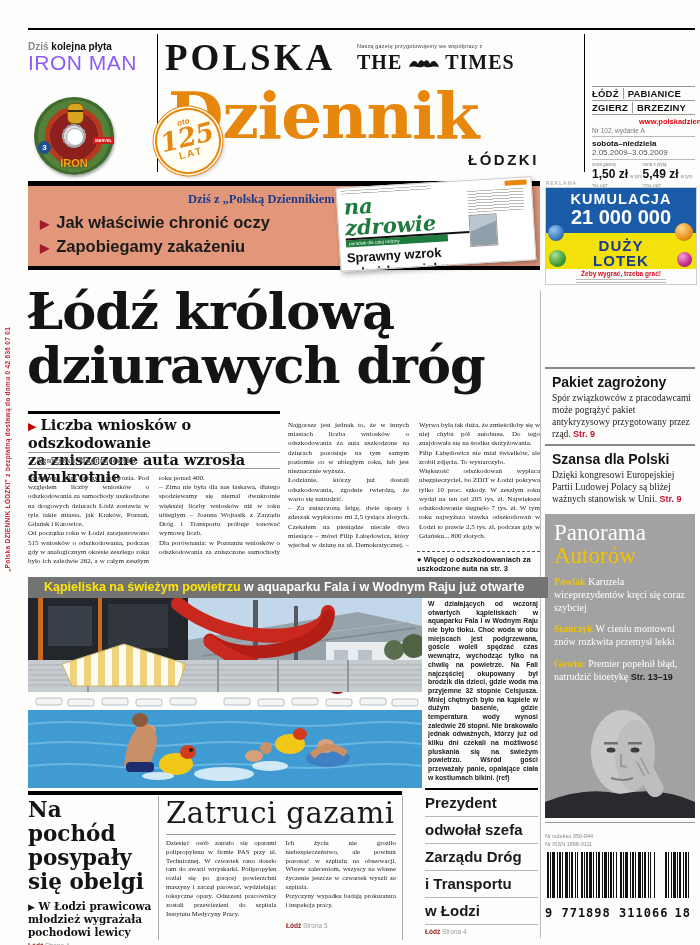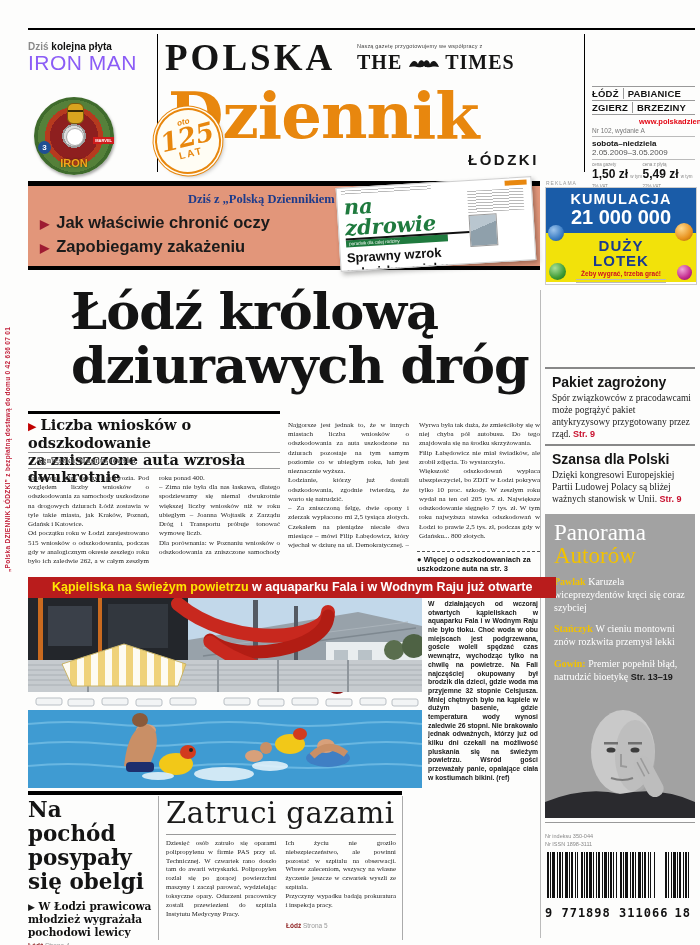--- a/index.html
+++ b/index.html
@@ -71,21 +71,21 @@
   .teaser-body{font-family:"Liberation Serif",serif;font-size:9.5px;line-height:1.25;color:#222;margin-top:3px;}
   .pageref{color:#c8102e;font-weight:800;font-family:"Liberation Sans",sans-serif;font-size:9px;}
   
   .panorama{background:#a2a2a2;}
   .pan-t1{font-family:"Liberation Serif",serif;font-size:23px;color:#fff;line-height:1;}
   .pan-t2{font-family:"Liberation Serif",serif;font-size:23px;color:#f2c200;line-height:1;}
   .pan-entry{font-family:"Liberation Serif",serif;font-size:10px;line-height:1.28;color:#fff;margin-top:9px;}
   .pan-name{color:#f2c200;font-weight:bold;}
   .pan-page{color:#1b1b1b;font-weight:800;font-family:"Liberation Sans",sans-serif;font-size:9px;}
   
-  .banner{background:#b91c1c;color:#fff;font-weight:800;font-size:12.5px;line-height:21px;padding-left:24px;}
+  .banner{background:#737373;color:#fff;font-weight:800;font-size:12.5px;line-height:21px;padding-left:16px;}
   .banner .hl{color:#ffe600;}
   .caption{font-size:6.8px;font-weight:bold;line-height:1.28;color:#1a1a1a;}
   
   .b-h1{font-family:"DejaVu Serif",serif;font-weight:800;font-size:21.5px;line-height:1.12;color:#141414;}
   .b-deck{font-family:"DejaVu Serif",serif;font-weight:bold;font-size:10.5px;line-height:1.2;}
   .sectag{font-size:6.5px;}
   .sectag .sec{font-weight:800;color:#8b1a1a;}
   .sectag .pg{color:#999;}
   .b-h2{font-family:"DejaVu Serif",serif;font-size:29px;font-weight:500;color:#1a1a1a;letter-spacing:.5px;}
   .smallbody{font-family:"Liberation Serif",serif;font-size:6.8px;line-height:1.3;color:#222;column-count:2;column-gap:9px;}
@@ -204,33 +204,33 @@
     </div>
   </div>
 
   <div class="abs" style="left:546px;top:180px;font-size:5px;color:#999;letter-spacing:1px;">REKLAMA</div>
   <div class="abs" style="left:545px;top:187px;width:150px;height:96px;border:1px solid #ccc;">
     <div class="lotto-blue" style="height:45px;">
       <div class="lotto-l1">KUMULACJA</div>
       <div class="lotto-l2">21 000 000</div>
       <div class="lotto-l3">JUŻ DZIŚ!</div>
     </div>
-    <div class="lotto-yellow" style="height:49px;">
+    <div class="lotto-yellow" style="height:36px;">
       <div class="lotto-b1">DUŻY</div>
       <div class="lotto-b2">LOTEK</div>
       <div class="lotto-slogan">Żeby wygrać, trzeba grać!</div>
       <div class="fauxtext" style="width:90px;height:4px;margin:2px auto 0;"></div>
       <div class="ball" style="left:2px;top:-8px;width:16px;height:16px;background:radial-gradient(circle at 35% 30%,#9cc4ec,#3a7cc4 60%,#1d4e87);"></div>
       <div class="ball" style="right:3px;top:-10px;width:18px;height:18px;background:radial-gradient(circle at 35% 30%,#ffd98c,#e8921e 60%,#a35f08);"></div>
       <div class="ball" style="left:3px;bottom:2px;width:17px;height:17px;background:radial-gradient(circle at 35% 30%,#a9e09a,#3e9b35 60%,#1f6419);"></div>
       <div class="ball" style="right:4px;bottom:2px;width:15px;height:15px;background:radial-gradient(circle at 35% 30%,#f0a6d8,#c42b8e 60%,#7c1458);"></div>
     </div>
   </div>
 
-  <div class="abs lead-h" style="left:27px;top:284px;width:515px;margin-left:44px;">
+  <div class="abs lead-h" style="left:27px;top:284px;width:515px;">
     <div>Łódź królową</div>
     <div>dziurawych dróg</div>
   </div>
 
   <div class="rule" style="left:28px;top:411px;width:252px;height:2.5px;"></div>
   <div class="abs deck" style="left:28px;top:416px;width:252px;">
     <span class="arrow">▶</span><span>Liczba wniosków o odszkodowanie</span>
     <div>za zniszczone auta wzrosła dwukrotnie</div>
   </div>
   <div class="grule" style="left:28px;top:452px;width:252px;height:1px;"></div>
@@ -398,20 +398,29 @@
 
   <div class="abs b-h2" style="left:166px;top:796px;width:230px;">Zatruci gazami</div>
   <div class="grule" style="left:166px;top:834px;width:230px;height:1px;"></div>
   <div class="abs smallbody prelines just" style="left:166px;top:839px;width:230px;height:88px;overflow:hidden;">Dziesięć osób zatruło się oparami polipropylenu w firmie PAS przy ul. Technicznej. W czwartek rano doszło tam do awarii wtryskarki. Polipropylen rozlał się po gorącej powierzchni maszyny i zaczął parować, wydzielając toksyczne opary. Odurzeni pracownicy zostali przewiezieni do szpitala Instytutu Medycyny Pracy.
 Ich życiu nie groziło niebezpieczeństwo, ale powinni pozostać w szpitalu na obserwacji. Wbrew zaleceniom, wszyscy na własne życzenie jeszcze w czwartek wyszli ze szpitala.
 Przyczyny wypadku badają prokuratura i inspekcja pracy.</div>
   <div class="abs sectag" style="left:286px;top:922px;"><span class="sec">Łódź </span><span class="pg">Strona 5</span></div>
 
   <div class="grule" style="left:402px;top:796px;width:1px;height:144px;background:#aaa;"></div>
 
+  <div class="abs" style="left:425px;top:788px;width:113px;">
+    <div class="rule" style="position:static;width:113px;height:2px;"></div>
+    <div class="b-h3-line">Prezydent</div>
+    <div class="b-h3-line">odwołał szefa</div>
+    <div class="b-h3-line">Zarządu Dróg</div>
+    <div class="b-h3-line">i Transportu</div>
+    <div class="b-h3-line">w Łodzi</div>
+    <div class="sectag" style="margin-top:3px;"><span class="sec">Łódź </span><span class="pg">Strona 4</span></div>
+  </div>
 
   <div class="grule" style="left:545px;top:822px;width:150px;height:1px;"></div>
   <div class="abs" style="left:545px;top:832px;width:150px;">
     <div class="bc-meta">Nr indeksu 350-044</div>
     <div class="bc-meta">Nr ISSN 1898-3111</div>
     <svg width="146" height="50" viewBox="0 0 146 50" style="margin-top:3px;">
       <g stroke="#111" stroke-width="46">
         <line x1="2" y1="23" x2="110" y2="23" stroke-dasharray="2 1 1 1 3 2 1 1 2 1 1 2 3 1 1 1 2 2 1 1 1 3 2 1 1 1 2 1 3 1 1 2 1 1 2 2 1 1 3 1 1 1 2 1 1 2 1 3"></line>
         <line x1="120" y1="23" x2="144" y2="23" stroke-dasharray="2 1 1 2 1 1 3 1 1 1 2 2 1 1"></line>
       </g>

